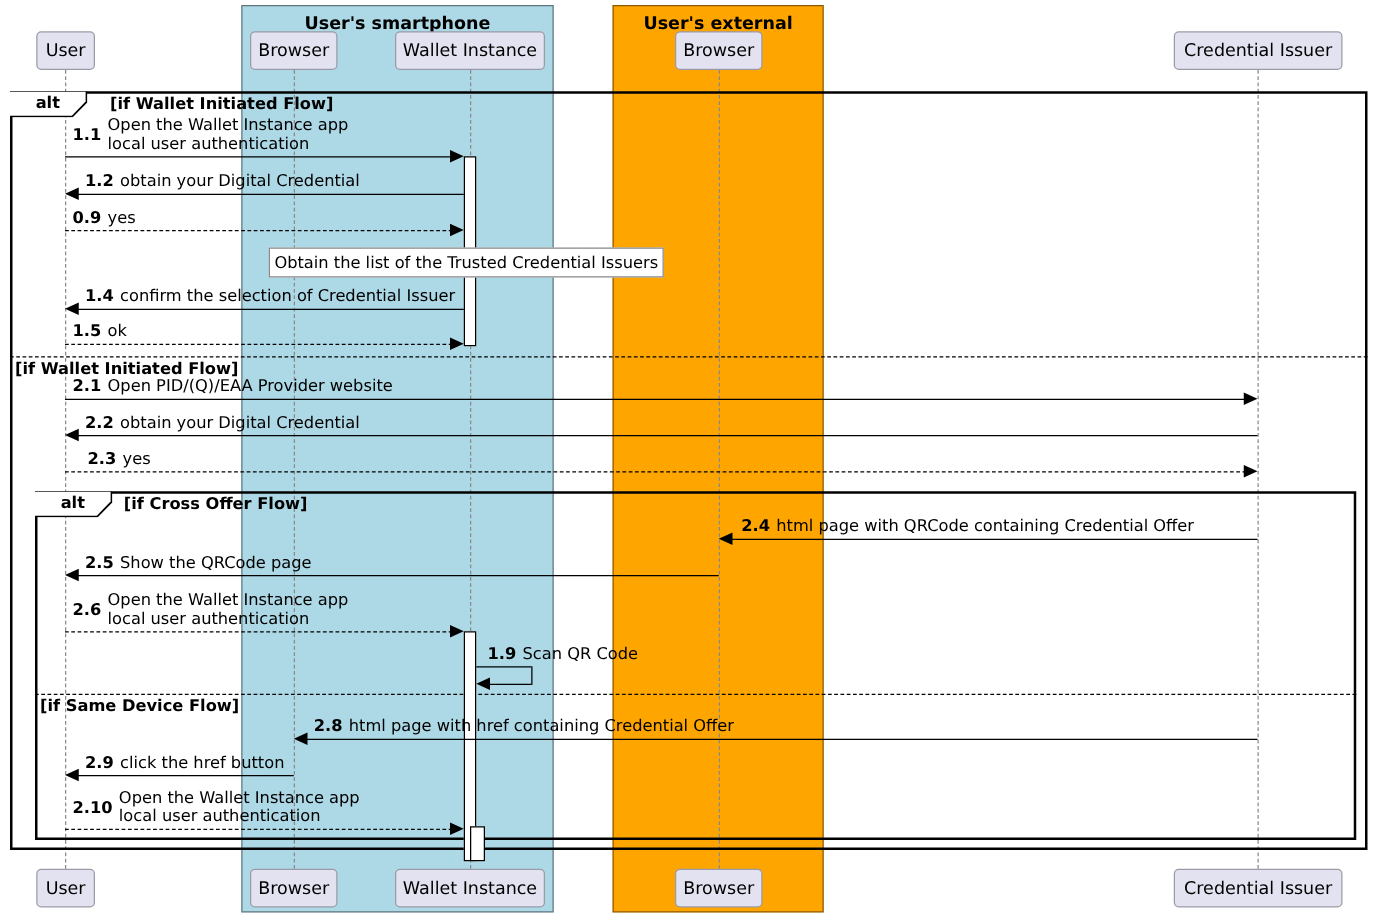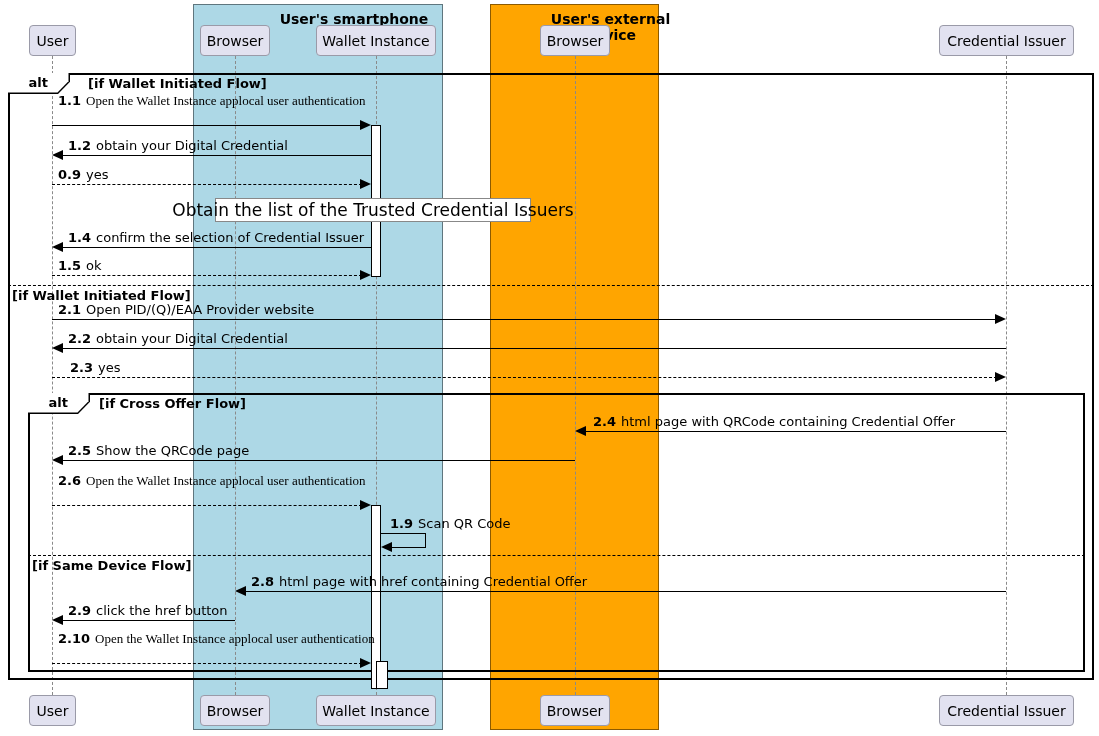--- a/index.html
+++ b/index.html
@@ -1,21 +1,21 @@
 <!DOCTYPE html>
 <html><head>
 <meta charset="utf-8">
 <style>
   html,body{margin:0;padding:0;background:#fff;}
   .canvas{
     position:relative;width:1099px;height:736px;background:#fff;overflow:hidden;
     font-family:"DejaVu Sans","Liberation Sans",sans-serif;font-size:13px;color:#000;
   }
   
-  .bgbox{position:absolute;top:4px;height:726px;border:1px solid rgba(0,0,0,0.45);box-sizing:border-box;z-index:1;padding-left:36px;}
+  .bgbox{position:absolute;top:4px;height:726px;border:1px solid rgba(0,0,0,0.45);box-sizing:border-box;z-index:1;}
   .bgbox.blue{left:193px;width:250px;background:#ADD8E6;}
   .bgbox.orange{left:490px;width:169px;background:#FFA500;}
   .bgtitle{position:absolute;top:6px;width:100%;text-align:center;font-weight:bold;font-size:14px;}
   
   .lifeline{position:absolute;top:56px;height:639px;width:0;border-left:1px dashed #8a8a8a;z-index:2;}
   
   .participant{position:absolute;height:31px;background:#E2E2F0;border:1px solid #9a9aa8;border-radius:4px;
     box-sizing:border-box;display:flex;align-items:center;justify-content:center;font-size:14px;z-index:6;}
   
   .frame{position:absolute;border:2px solid #000;box-sizing:border-box;z-index:4;background:transparent;}
@@ -29,26 +29,26 @@
   
   .msgline{position:absolute;height:0;border-top:1px solid #000;z-index:6;}
   .msgline.dashed{border-top-style:dashed;}
   .vline{position:absolute;width:0;border-left:1px solid #000;z-index:6;}
   .ah{position:absolute;width:0;height:0;border-style:solid;z-index:7;}
   .ah.r{border-width:5px 0 5px 11px;border-color:transparent transparent transparent #000;}
   .ah.l{border-width:5px 11px 5px 0;border-color:transparent #000 transparent transparent;}
   .mlabel{position:absolute;font-size:13px;white-space:nowrap;z-index:7;line-height:15px;}
   .mlabel b{margin-right:5px;}
   .mlabel.two{display:flex;align-items:center;}
-  .mlabel .col{display:flex;flex-direction:row;line-height:15px;font-family:Liberation Serif, serif;}
+  .mlabel .col{display:flex;flex-direction:column;line-height:15px;}
   
   .activation{position:absolute;background:#fff;border:1px solid #000;box-sizing:border-box;z-index:5;}
   
   .note{position:absolute;background:#fff;border:1px solid #888;box-sizing:border-box;
-    display:flex;align-items:center;justify-content:center;font-size:17px;white-space:nowrap;z-index:8;}
+    display:flex;align-items:center;justify-content:center;font-size:13px;white-space:nowrap;z-index:8;}
 </style>
 </head>
 <body>
 
 <div class="canvas">
 
   <div class="bgbox blue">
     <div class="bgtitle">User's smartphone</div>
   </div>
   <div class="bgbox orange">

